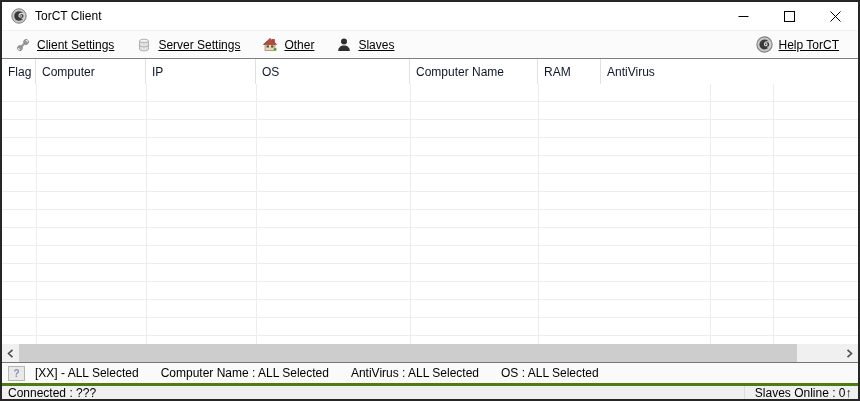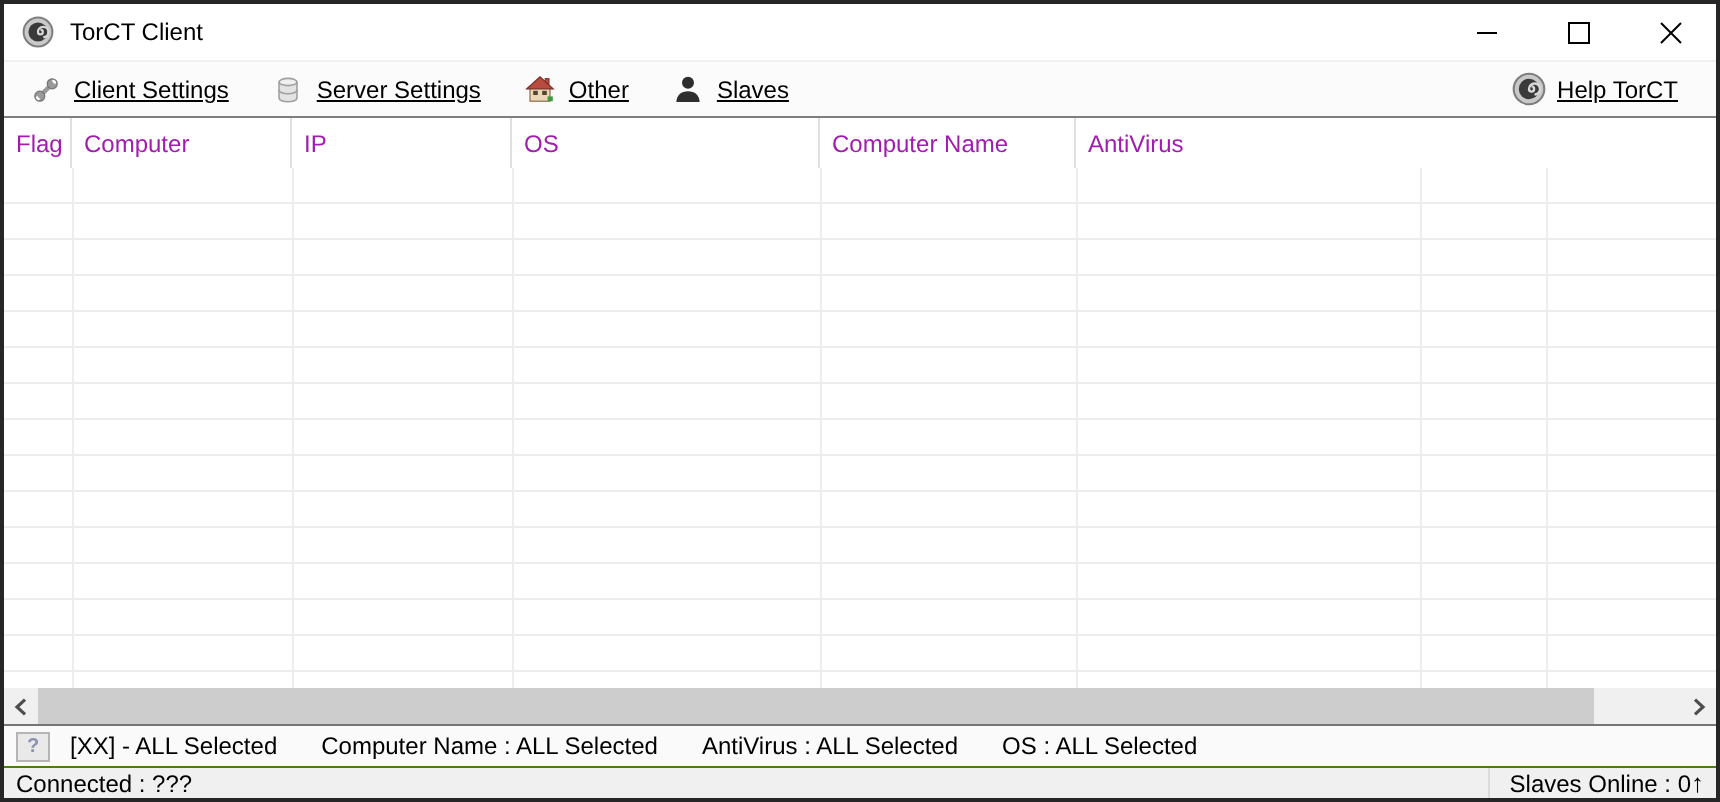--- a/index.html
+++ b/index.html
@@ -30,21 +30,21 @@
   .tool-btn .ticon{ width:16px; height:16px; flex:0 0 16px; }
   .tool-btn .tlabel{ font-size:12px; color:#000; white-space:nowrap; }
   .tool-spacer{ flex:1; }
   .tool-btn.help{ margin-right:6px; }
   .tool-btn.help .ticon{ width:17px; height:17px; }
 
   
   .lv-header{ height:25px; flex:0 0 25px; background:#fff; display:flex; align-items:center; }
   .hcell{
     height:100%; display:flex; align-items:center; padding-left:6px;
-    border-right:1px solid #e0e0e0; font-size:12px; color:#a21caf; white-space:nowrap; overflow:hidden;
+    border-right:1px solid #e0e0e0; font-size:12px; color:#0f172a; white-space:nowrap; overflow:hidden;
   }
   .hcell.c0{ width:34px; } .hcell.c1{ width:110px; } .hcell.c2{ width:110px; }
   .hcell.c3{ width:154px; } .hcell.c4{ width:128px; } .hcell.c5{ width:172px; }
   .hcell.c6{ width:63px; } .hcell.c7{ flex:1; border-right:none; }
 
   
   .lv-body{
     position:relative; flex:1; background:#fff; overflow:hidden;
     background-image:repeating-linear-gradient(to bottom, #fff 0px, #fff 17px, #ededed 17px, #ededed 18px);
   }
@@ -66,21 +66,21 @@
   }
   .q-btn{
     width:17px; height:15px; background:#e9e9e9; border:1px solid #b5b5b5;
     display:flex; align-items:center; justify-content:center;
     font-size:10px; font-weight:bold; color:#8c93b0; margin-right:10px;
   }
   .filter-item{ font-size:12px; color:#000; margin-right:22px; white-space:nowrap; }
 
   
   .statusbar{
-    height:16px; flex:0 0 16px; background:#f0f0f0; border-top:1px solid #4d7c0f;
+    height:16px; flex:0 0 16px; background:#f0f0f0; border-top:3px solid #4d7c0f;
     display:flex; align-items:center; padding:0 6px; font-size:12px;
   }
   .status-left{ white-space:nowrap; }
   .status-right{ margin-left:auto; display:flex; align-items:center; gap:0; border-left:1px solid #dcdcdc; padding-left:10px; height:100%; }
   .slaves-text{ white-space:nowrap; }
   .up-arrow{ font-weight:bold; font-size:13px; line-height:1; }
 </style>
 </head>
 <body>
 
@@ -175,20 +175,21 @@
       <span class="tlabel">Help TorCT</span>
     </div>
   </div>
 
   <div class="lv-header">
     <div class="hcell c0">Flag</div>
     <div class="hcell c1">Computer</div>
     <div class="hcell c2">IP</div>
     <div class="hcell c3">OS</div>
     <div class="hcell c4">Computer Name</div>
+    <div class="hcell c6">RAM</div>
     <div class="hcell c7">AntiVirus</div>
   </div>
 
   <div class="lv-body">
     <div class="vline v0"></div>
     <div class="vline v1"></div>
     <div class="vline v2"></div>
     <div class="vline v3"></div>
     <div class="vline v4"></div>
     <div class="vline v5"></div>

